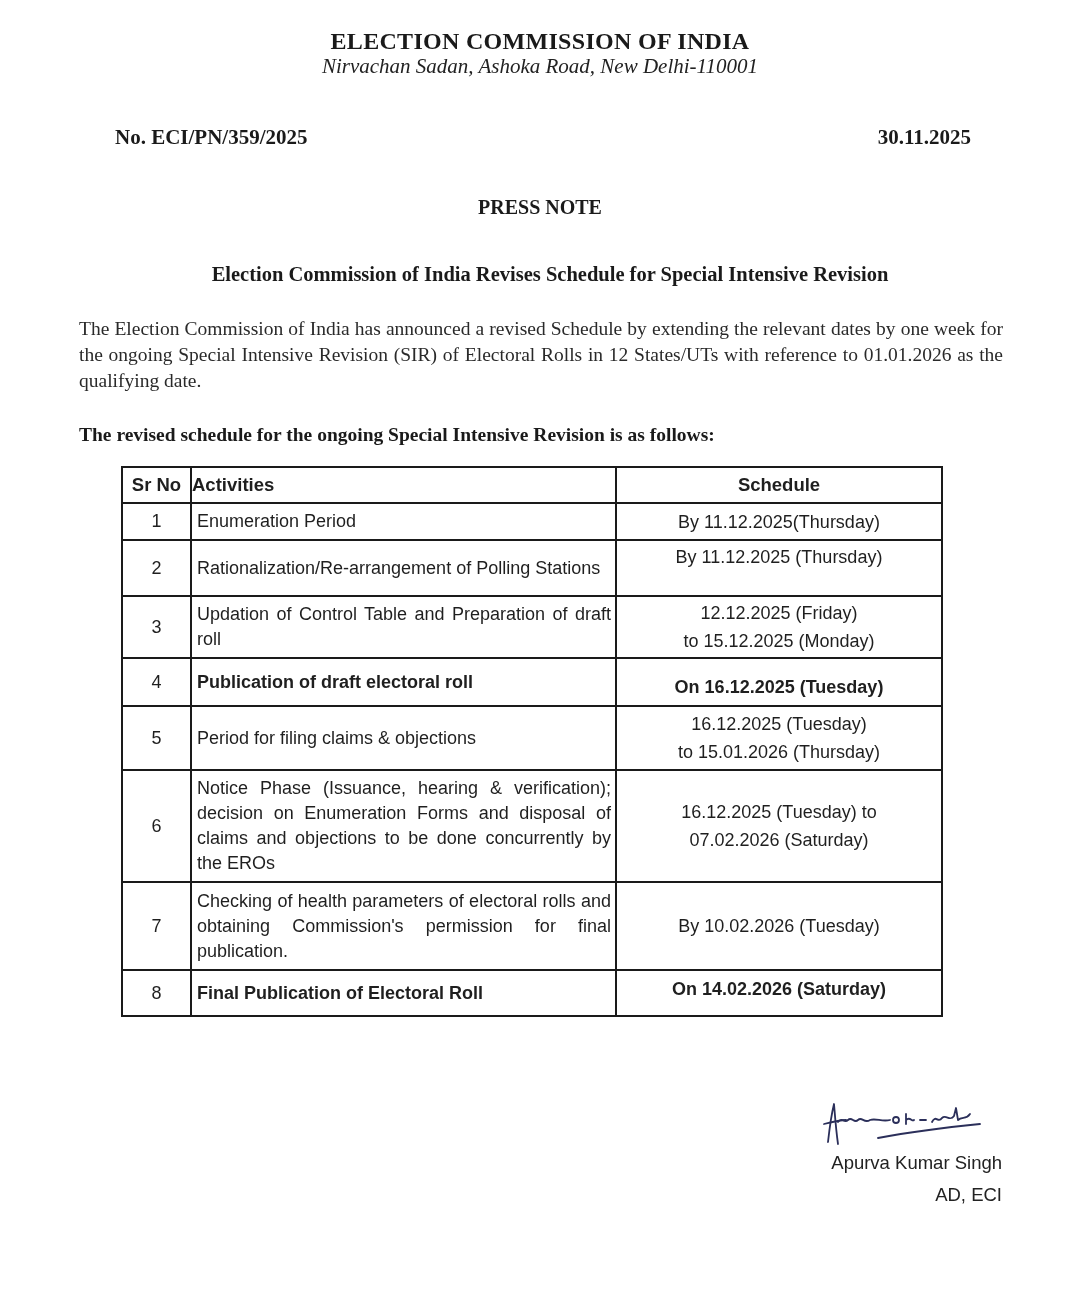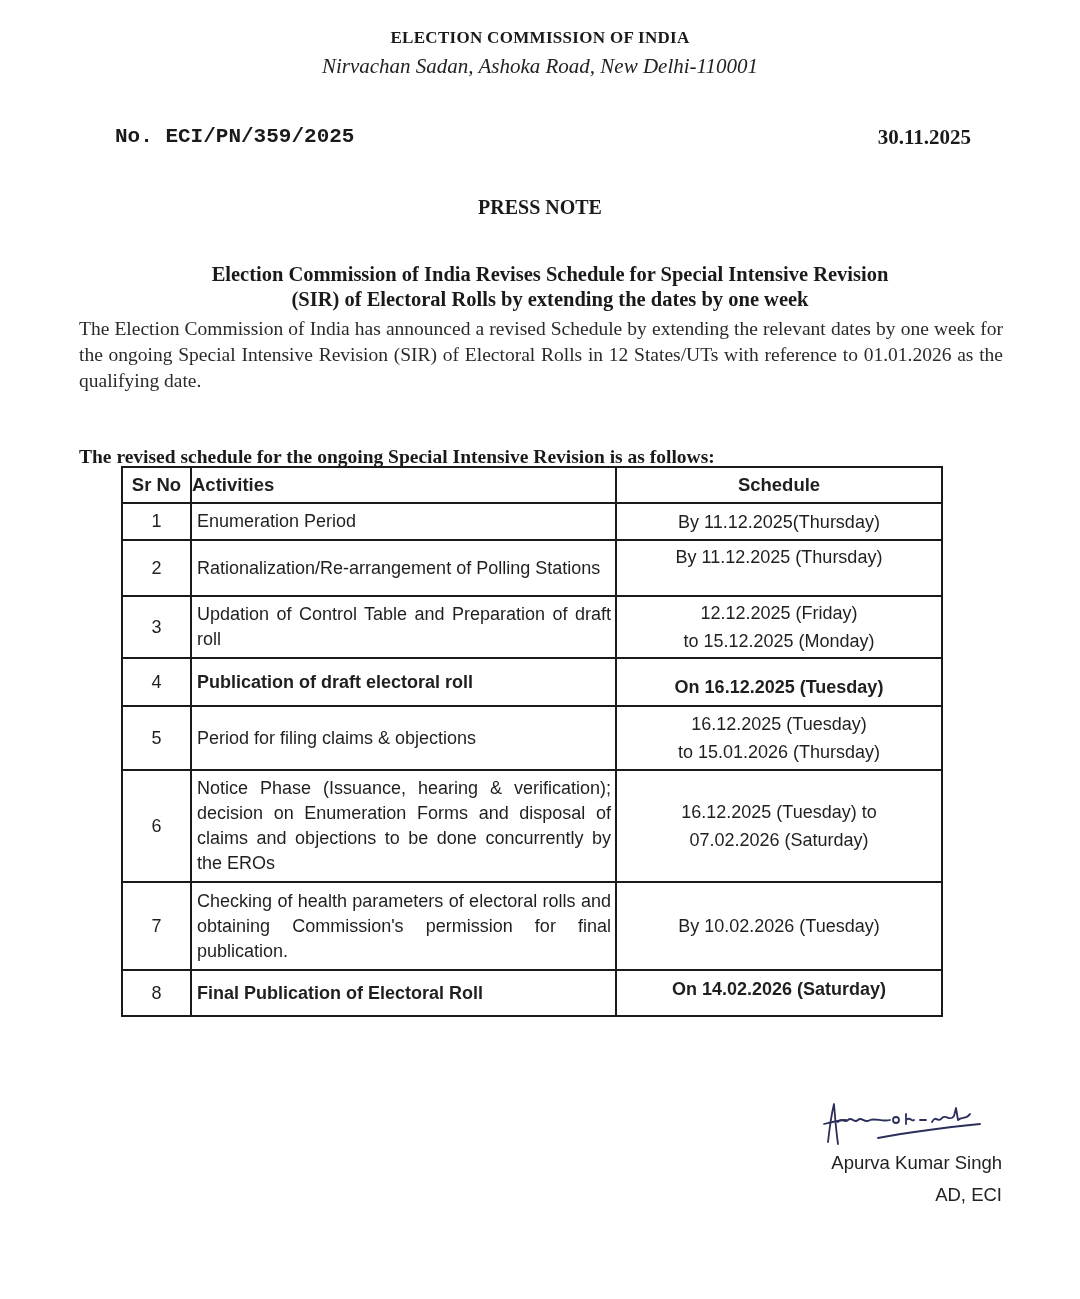--- a/index.html
+++ b/index.html
@@ -1,37 +1,37 @@
 <!DOCTYPE html>
 <html><head>
   <meta charset="utf-8">
   <style>
     html, body { margin: 0; padding: 0; background: #ffffff; }
     body { width: 1080px; height: 1299px; position: relative; overflow: hidden; color: #1a1a1a; }
 
     .org-name { position: absolute; top: 28px; left: 0; width: 1080px; text-align: center;
-      font-family: "Liberation Serif", serif; font-weight: bold; font-size: 17px; letter-spacing: 0.3px; }
+      font-family: "Liberation Serif", serif; font-weight: bold; font-size: 24px; letter-spacing: 0.3px; }
     .org-address { position: absolute; top: 54px; left: 0; width: 1080px; text-align: center;
       font-family: "Liberation Serif", serif; font-style: italic; font-size: 21px; color: #222; }
 
-    .ref-no { position: absolute; top: 125px; left: 115px; font-family: Liberation Mono, monospace;
+    .ref-no { position: absolute; top: 125px; left: 115px; font-family: Liberation Serif, serif;
       font-weight: bold; font-size: 21px; }
     .ref-date { position: absolute; top: 125px; right: 109px; font-family: "Liberation Serif", serif;
       font-weight: bold; font-size: 21px; }
 
     .press-note { position: absolute; top: 196px; left: 0; width: 1080px; text-align: center;
       font-family: "Liberation Serif", serif; font-weight: bold; font-size: 20px; }
 
     .headline { position: absolute; top: 242px; left: 100px; width: 900px; text-align: center;
       font-family: "Liberation Serif", serif; font-weight: bold; font-size: 20.5px; line-height: 25px; margin-top: 20px; }
 
     .intro { position: absolute; top: 316px; left: 79px; width: 924px; text-align: justify;
       text-align-last: left; font-family: "Liberation Serif", serif; font-size: 19.5px; line-height: 26px; color: #2a2a2a; }
 
-    .table-intro { position: absolute; top: 446px; left: 79px; font-family: "Liberation Serif", serif;
+    .table-intro { position: absolute; top: 424px; left: 79px; font-family: "Liberation Serif", serif;
       font-weight: bold; font-size: 19.5px; }
 
     
     .sched-table { position: absolute; top: 466px; left: 121px; border-collapse: collapse;
       font-family: "Liberation Sans", sans-serif; font-size: 18px; color: #1f1f1f; }
     .sched-table th, .sched-table td { border: 2px solid #1a1a1a; padding: 0; }
     .sched-table th { font-weight: bold; height: 34px; font-size: 18.5px; }
     .col-sr { width: 67px; text-align: center; }
     .col-act { width: 414px; text-align: left; }
     .col-sch { width: 324px; text-align: center; }
@@ -60,21 +60,20 @@
   <div class="org-name">ELECTION COMMISSION OF INDIA</div>
   <div class="org-address">Nirvachan Sadan, Ashoka Road, New Delhi-110001</div>
 
   <div class="ref-no">No. ECI/PN/359/2025</div>
   <div class="ref-date">30.11.2025</div>
 
   <div class="press-note">PRESS NOTE</div>
 
   <div class="headline">
     <div>Election Commission of India Revises Schedule for Special Intensive Revision</div>
-    <div>(SIR) of Electoral Rolls by extending the dates by one week</div>
   </div>
 
   <div class="intro">The Election Commission of India has announced a revised Schedule by extending the relevant dates by one week for the ongoing Special Intensive Revision (SIR) of Electoral Rolls in 12 States/UTs with reference to 01.01.2026 as the qualifying date.</div>
 
   <div class="table-intro">The revised schedule for the ongoing Special Intensive Revision is as follows:</div>
 
   <table class="sched-table">
     <thead>
       <tr>
         <th class="col-sr">Sr No</th>

